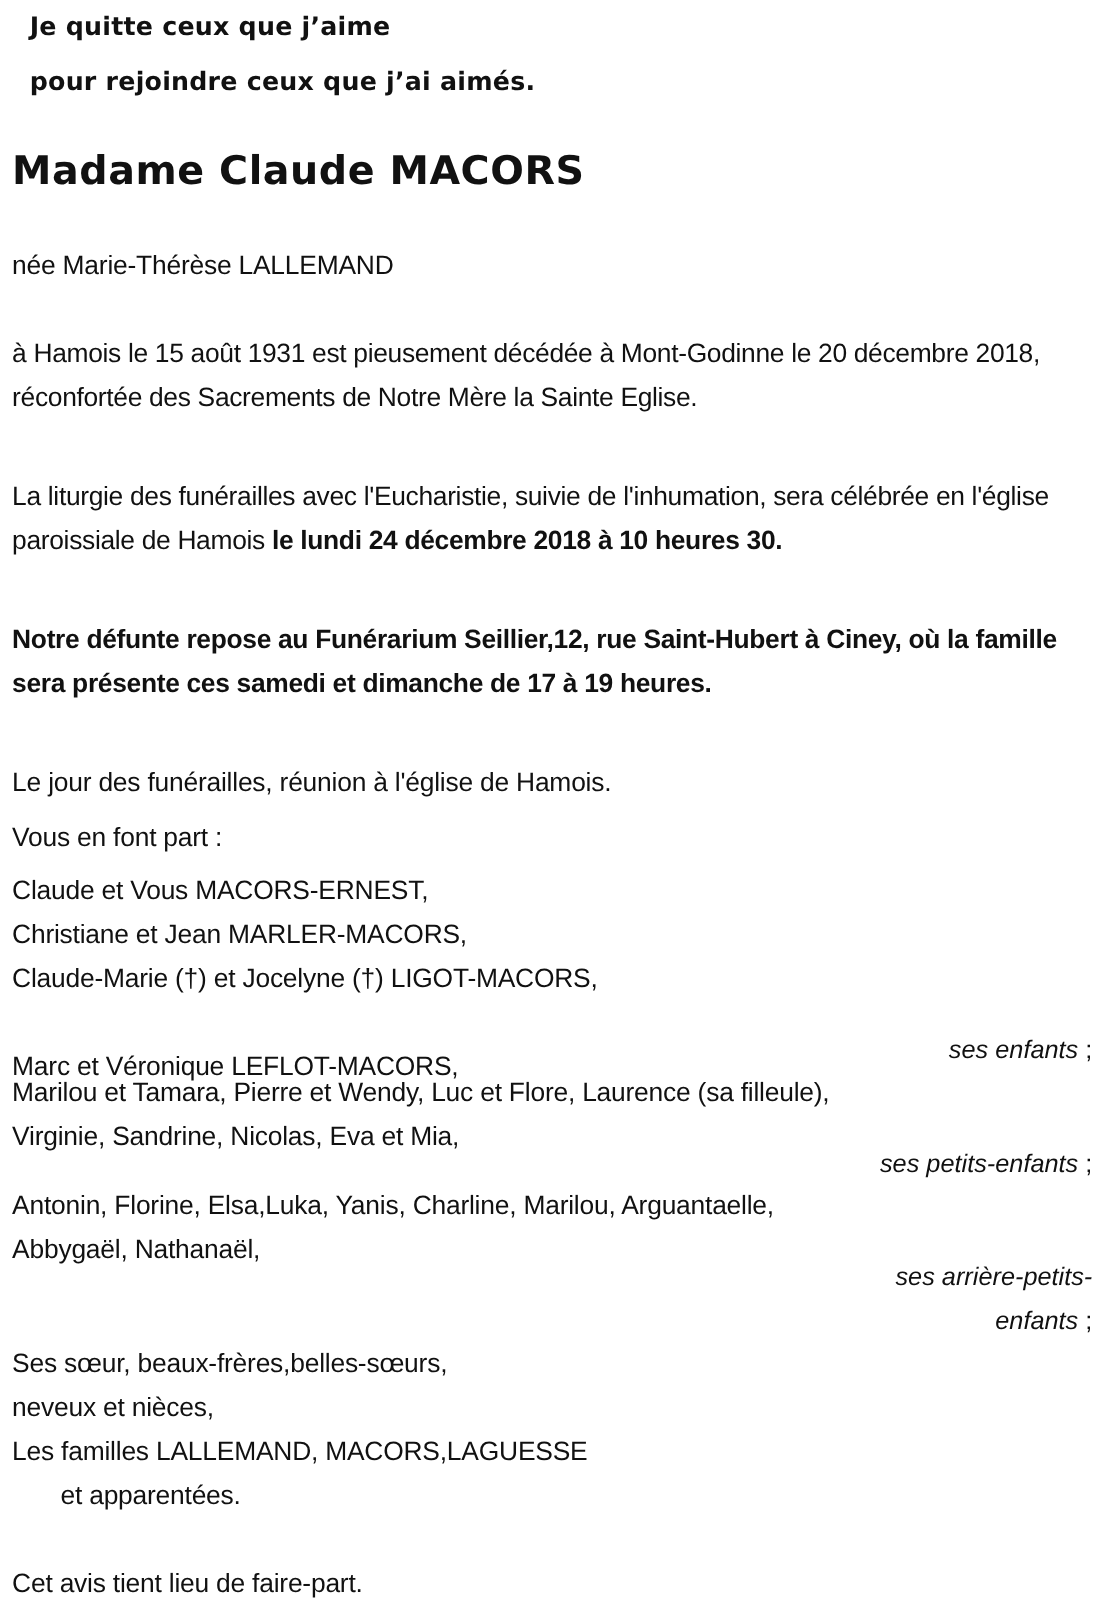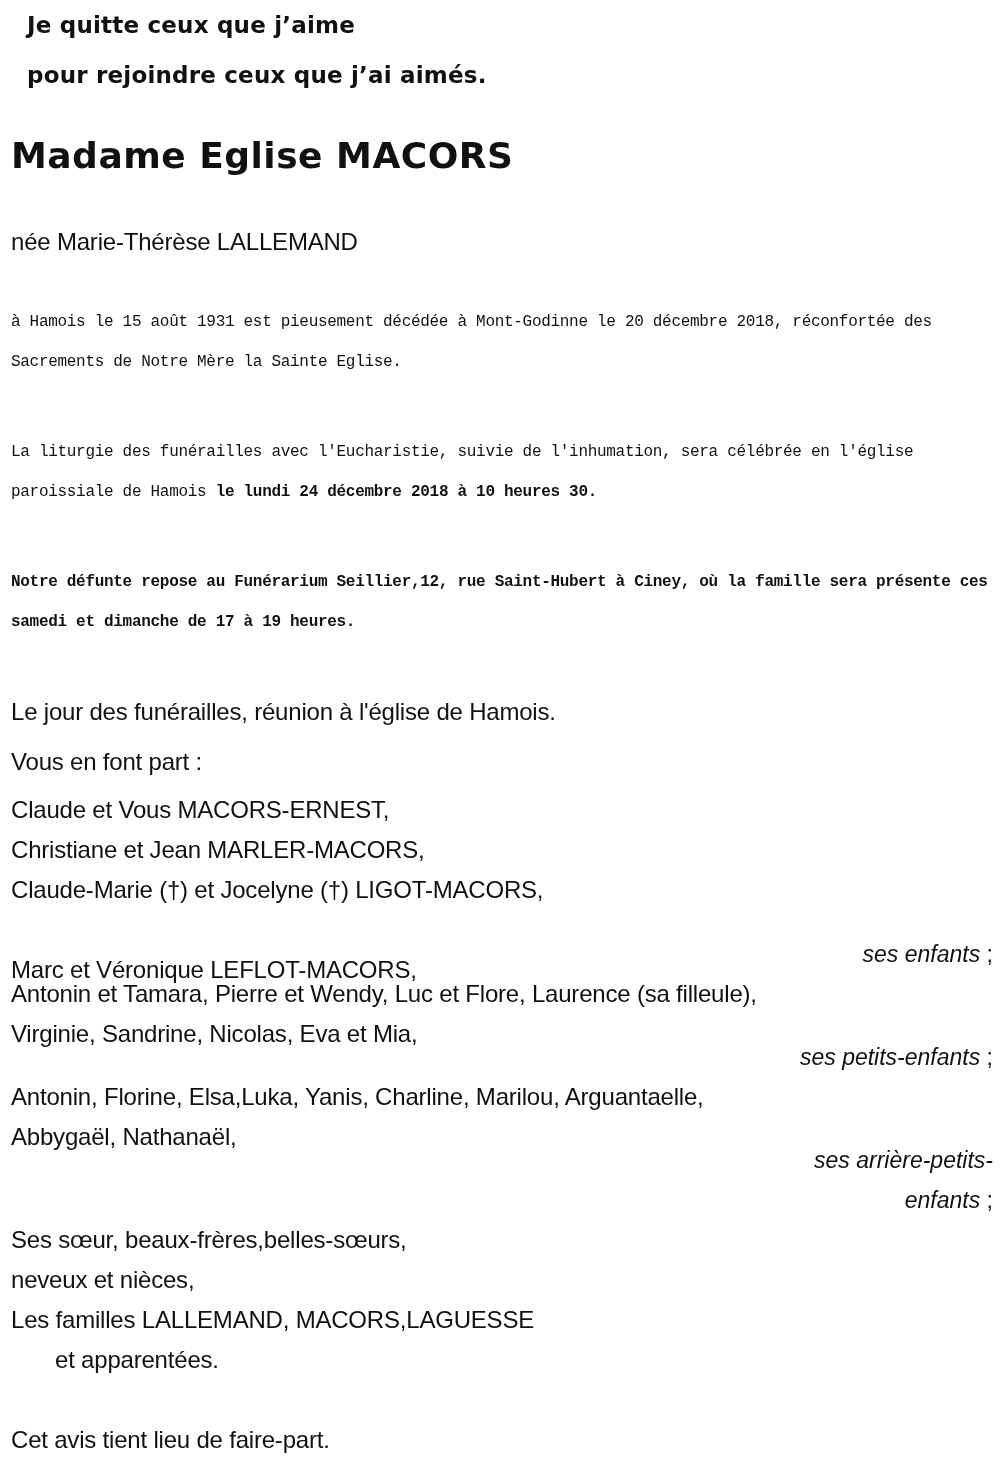--- a/index.html
+++ b/index.html
@@ -14,59 +14,59 @@
       font-weight: bold; font-size: 23px; letter-spacing: 0.2px;
       position: absolute; left: 16px; white-space: nowrap; line-height: 30px;
     }
     .title {
       position: absolute; left: 0; top: 133px;
       font-weight: bold; font-size: 36px; line-height: 46px; white-space: nowrap;
       letter-spacing: 0.5px;
     }
     .txt {
       position: absolute; left: 0; width: 982px;
-      font-size: 16px; line-height: 40px; letter-spacing: -0.3px;
-      font-family: Liberation Mono, monospace;
+      font-size: 24px; line-height: 40px; letter-spacing: -0.3px;
+      font-family: Liberation Sans, sans-serif;
     }
     .txt b { font-weight: bold; }
     .line { position: absolute; left: 0; white-space: nowrap; font-size: 24px; line-height: 40px; font-family: "Liberation Sans", sans-serif; letter-spacing: -0.2px;}
     .rel {
       position: absolute; right: 0; text-align: right; white-space: nowrap;
       font-size: 23px; line-height: 34px; font-family: "Liberation Sans", sans-serif;
     }
     .rel i { font-style: italic; margin-top: 42px; }
   </style>
 </head>
 <body>
 
 <div class="page">
 
   <div class="epigraph" style="top:10px;">Je quitte ceux que j’aime</div>
   <div class="epigraph" style="top:60px;">pour rejoindre ceux que j’ai aimés.</div>
 
-  <div class="title">Madame Eglise MACORS</div>
+  <div class="title">Madame Claude MACORS</div>
 
   <div class="line" style="top:222px;">née Marie-Thérèse LALLEMAND</div>
 
   <div class="txt" style="top:302px;">à Hamois le 15 août 1931 est pieusement décédée à Mont-Godinne le 20 décembre 2018, réconfortée des Sacrements de Notre Mère la Sainte Eglise.</div>
 
   <div class="txt" style="top:432px;"><span>La liturgie des funérailles avec l'Eucharistie, suivie de l'inhumation, sera célébrée en l'église paroissiale de Hamois </span><b>le lundi 24 décembre 2018 à 10 heures 30.</b></div>
 
   <div class="txt" style="top:562px; font-weight:bold;">Notre défunte repose au Funérarium Seillier,12, rue Saint-Hubert à Ciney, où la famille sera présente ces samedi et dimanche de 17 à 19 heures.</div>
 
   <div class="line" style="top:692px;">Le jour des funérailles, réunion à l'église de Hamois.</div>
   <div class="line" style="top:742px;">Vous en font part :</div>
 
   <div class="line" style="top:790px;">Claude et Vous MACORS-ERNEST,</div>
   <div class="line" style="top:830px;">Christiane et Jean MARLER-MACORS,</div>
   <div class="line" style="top:870px;">Claude-Marie (†) et Jocelyne (†) LIGOT-MACORS,</div>
   <div class="line" style="top:910px;margin-top:40px;">Marc et Véronique LEFLOT-MACORS,</div>
   <div class="rel" style="top:937px;"><i>ses enfants</i><span> ;</span></div>
 
-  <div class="line" style="top:974px;">Antonin et Tamara, Pierre et Wendy, Luc et Flore, Laurence (sa filleule),</div>
+  <div class="line" style="top:974px;">Marilou et Tamara, Pierre et Wendy, Luc et Flore, Laurence (sa filleule),</div>
   <div class="line" style="top:1014px;">Virginie, Sandrine, Nicolas, Eva et Mia,</div>
   <div class="rel" style="top:1040px;"><i>ses petits-enfants</i><span> ;</span></div>
 
   <div class="line" style="top:1077px;">Antonin, Florine, Elsa,Luka, Yanis, Charline, Marilou, Arguantaelle,</div>
   <div class="line" style="top:1117px;">Abbygaël, Nathanaël,</div>
   <div class="rel" style="top:1143px;"><i>ses arrière-petits-</i></div>
   <div class="rel" style="top:1183px;"><i>enfants</i><span> ;</span></div>
 
   <div class="line" style="top:1220px;">Ses sœur, beaux-frères,belles-sœurs,</div>
   <div class="line" style="top:1260px;">neveux et nièces,</div>

